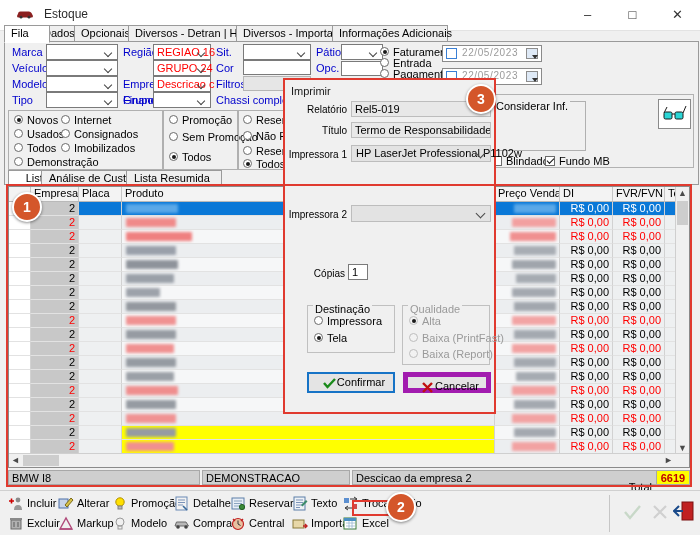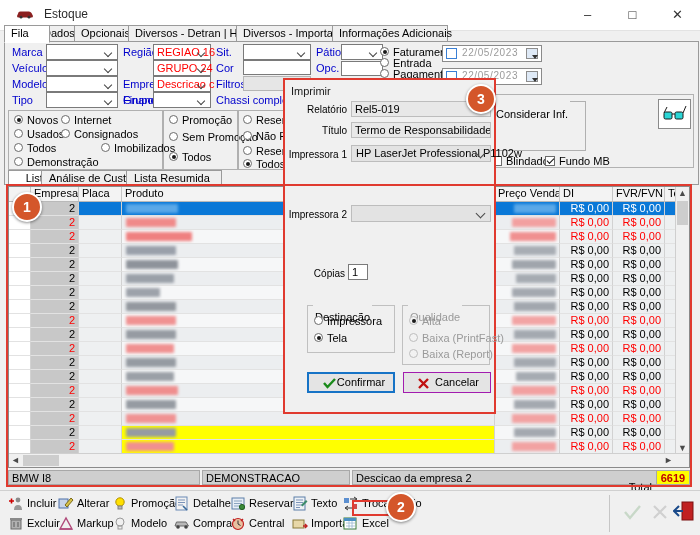--- a/index.html
+++ b/index.html
@@ -102,22 +102,22 @@
   .dialog{position:absolute;left:283px;top:78px;width:213px;height:336px;background:#f0f0f0;border:2px solid #e03a2f;box-sizing:border-box;}
   .dlg-title{position:absolute;left:6px;top:5px;font-size:11px;color:#1a1a1a;}
   .dlg-lbl{position:absolute;font-size:10px;text-align:right;color:#000;}
   .dlg-fld{position:absolute;height:16px;background:#e8e8e8;border:1px solid #bdbdbd;box-sizing:border-box;font-size:11px;line-height:14px;padding-left:3px;white-space:nowrap;overflow:hidden;}
   .dlg-fld.white{background:#fff;border:1px solid #7a7a7a;}
   .dlg-combo{position:absolute;height:17px;background:#e3e3e3;border:1px solid #bdbdbd;box-sizing:border-box;}
   .dlg-combo .val{position:absolute;left:4px;top:0;line-height:15px;font-size:11px;white-space:nowrap;}
   .dlg-combo .arr{position:absolute;right:4px;top:3px;width:10px;height:9px;}
   .dlg-combo .arr:after{content:"";position:absolute;left:1px;top:1px;width:6px;height:6px;border-left:1px solid #4a4a4a;border-bottom:1px solid #4a4a4a;transform:rotate(-45deg);}
   .grpbox{position:absolute;border:1px solid #c0c0c0;box-sizing:border-box;}
-  .grptitle{position:absolute;font-size:11px;background:#f0f0f0;padding:12px 2px;}
-  .dbtn{position:absolute;height:21px;background:#e4e4e4;border:1px solid #a21caf;box-sizing:border-box;font-size:11px;text-align:center;line-height:19px;}
+  .grptitle{position:absolute;font-size:11px;background:#f0f0f0;padding:4px 2px;}
+  .dbtn{position:absolute;height:21px;background:#e4e4e4;border:5px solid #a21caf;box-sizing:border-box;font-size:11px;text-align:center;line-height:19px;}
   .dbtn.primary{border:2px solid #1673c6;background:#e4e4e4;line-height:17px;}
 
   
   .badge{position:absolute;width:26px;height:26px;border-radius:50%;background:#d4562a;color:#fff;font-size:14px;font-weight:bold;text-align:center;line-height:26px;border:2px solid #ffffff;box-shadow:0 1px 3px rgba(0,0,0,0.45);z-index:60;}
   .hl{position:absolute;border:2px solid #e03a2f;box-sizing:border-box;z-index:55;}
   .hl-grid{left:6px;top:184px;width:686px;height:303px;}
   .hl-termo{left:352px;top:500px;width:48px;height:16px;}
 </style>
 </head>
 <body>
@@ -217,21 +217,21 @@
       </div>
     <div class="fld" style="left:336px;top:19px;width:42px;"></div>
 
     <div class="gbox" style="left:3px;top:68px;width:155px;height:60px;">
       <div class="radio on" style="left:5px;top:3px;">Novos</div>
       <div class="radio" style="left:5px;top:17px;">Usados</div>
       <div class="radio" style="left:5px;top:31px;">Todos</div>
       <div class="radio" style="left:5px;top:45px;">Demonstração</div>
       <div class="radio" style="left:52px;top:3px;">Internet</div>
       <div class="radio" style="left:52px;top:17px;">Consignados</div>
-      <div class="radio" style="left:52px;top:31px;margin-left:40px;">Imobilizados</div>
+      <div class="radio" style="left:52px;top:31px;">Imobilizados</div>
     </div>
 
     <div class="gbox" style="left:158px;top:68px;width:75px;height:60px;">
       <div class="radio" style="left:5px;top:3px;">Promoção</div>
       <div class="radio" style="left:5px;top:20px;">Sem Promoção</div>
       <div class="radio on" style="left:5px;top:40px;">Todos</div>
     </div>
 
     <div class="gbox" style="left:233px;top:68px;width:96px;height:60px;">
       <div class="radio" style="left:4px;top:3px;">Reservados</div>

